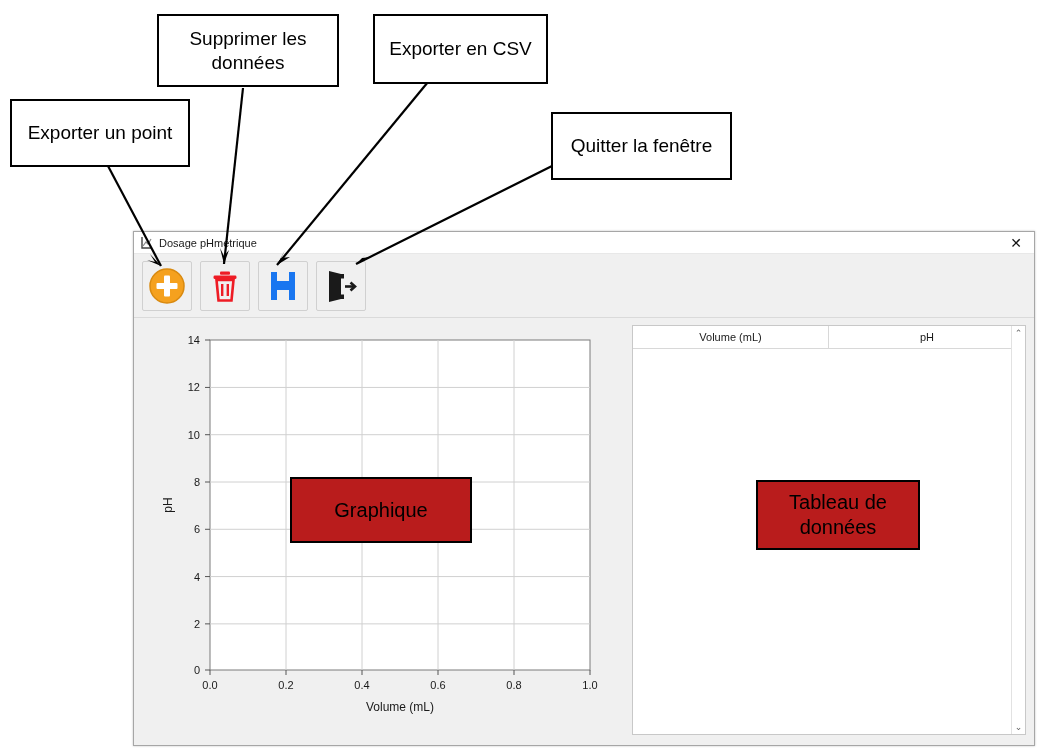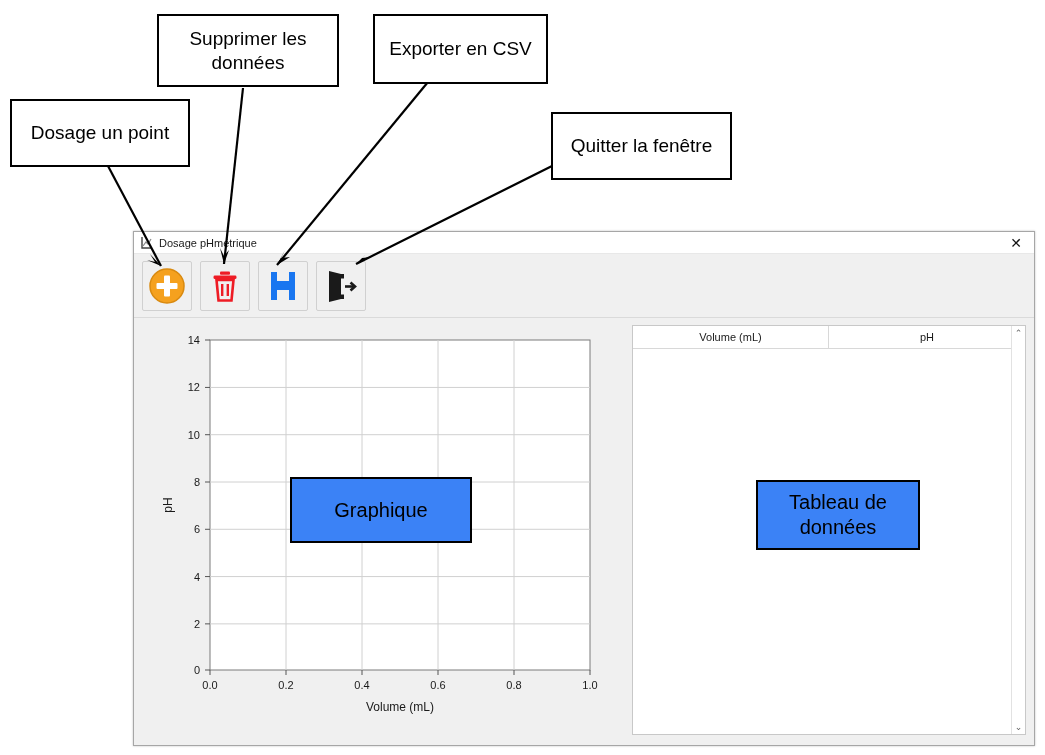--- a/index.html
+++ b/index.html
@@ -189,21 +189,21 @@
     height: 14px;
   }
 
   
   #chart-svg { display:block; }
 
   
   .inner-callout {
     position: absolute;
     border: 2px solid #000;
-    background: #3b82f6;
+    background: #b91c1c;
     font-size: 20px;
     text-align: center;
     display: flex;
     align-items: center;
     justify-content: center;
     box-sizing: border-box;
     z-index: 25;
     line-height: 1.25;
   }
 </style>
@@ -219,21 +219,21 @@
   <polygon points="224,264 220,248 224,256 229,250" fill="#000"></polygon>
 
   <line x1="428" y1="82" x2="277" y2="265" stroke="#000" stroke-width="2.2"></line>
   <polygon points="277,265 285,250 281,258 290,257" fill="#000"></polygon>
 
   <line x1="556" y1="164" x2="356" y2="264" stroke="#000" stroke-width="2.2"></line>
   <polygon points="356,264 371,257 362,258 368,252" fill="#000"></polygon>
 </svg>
 
 <div class="callout" style="left:10px; top:99px; width:180px; height:68px;">
-  <span>Dosage un point</span>
+  <span>Exporter un point</span>
 </div>
 
 <div class="callout" style="left:157px; top:14px; width:182px; height:73px;">
   <span>Supprimer les données</span>
 </div>
 
 <div class="callout" style="left:373px; top:14px; width:175px; height:70px;text-align:center;">
   <span>Exporter en CSV</span>
 </div>
 

